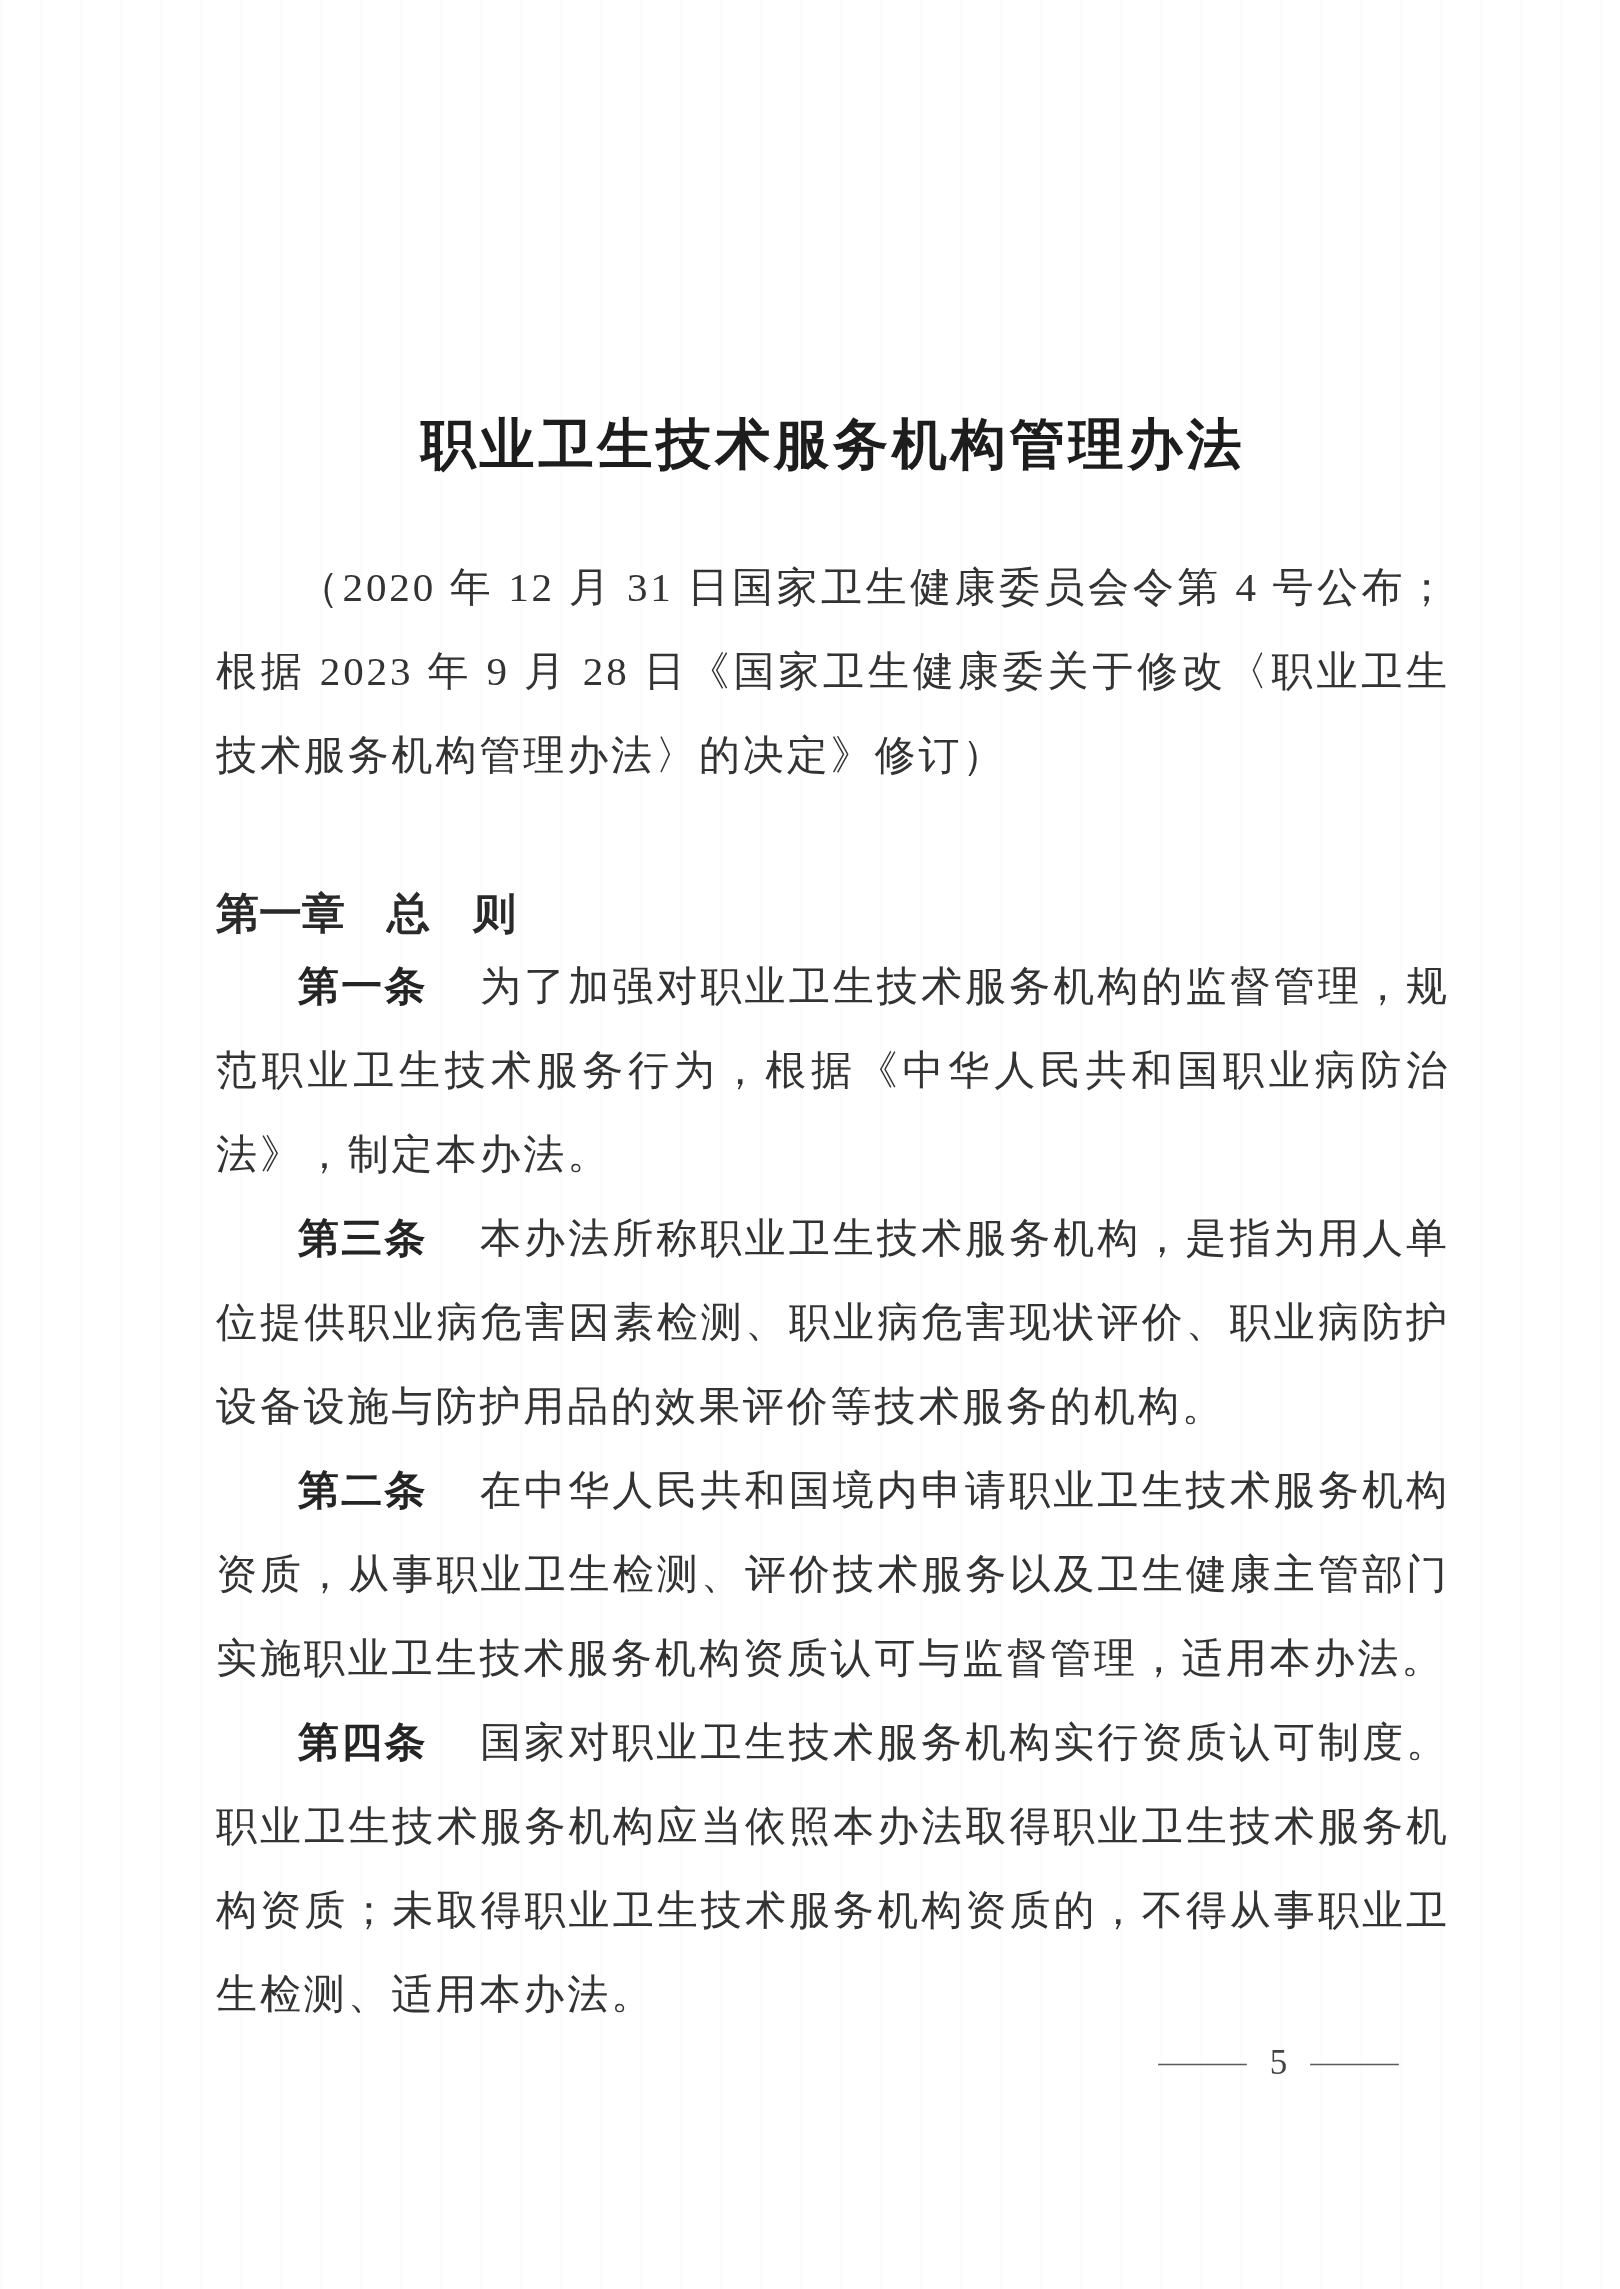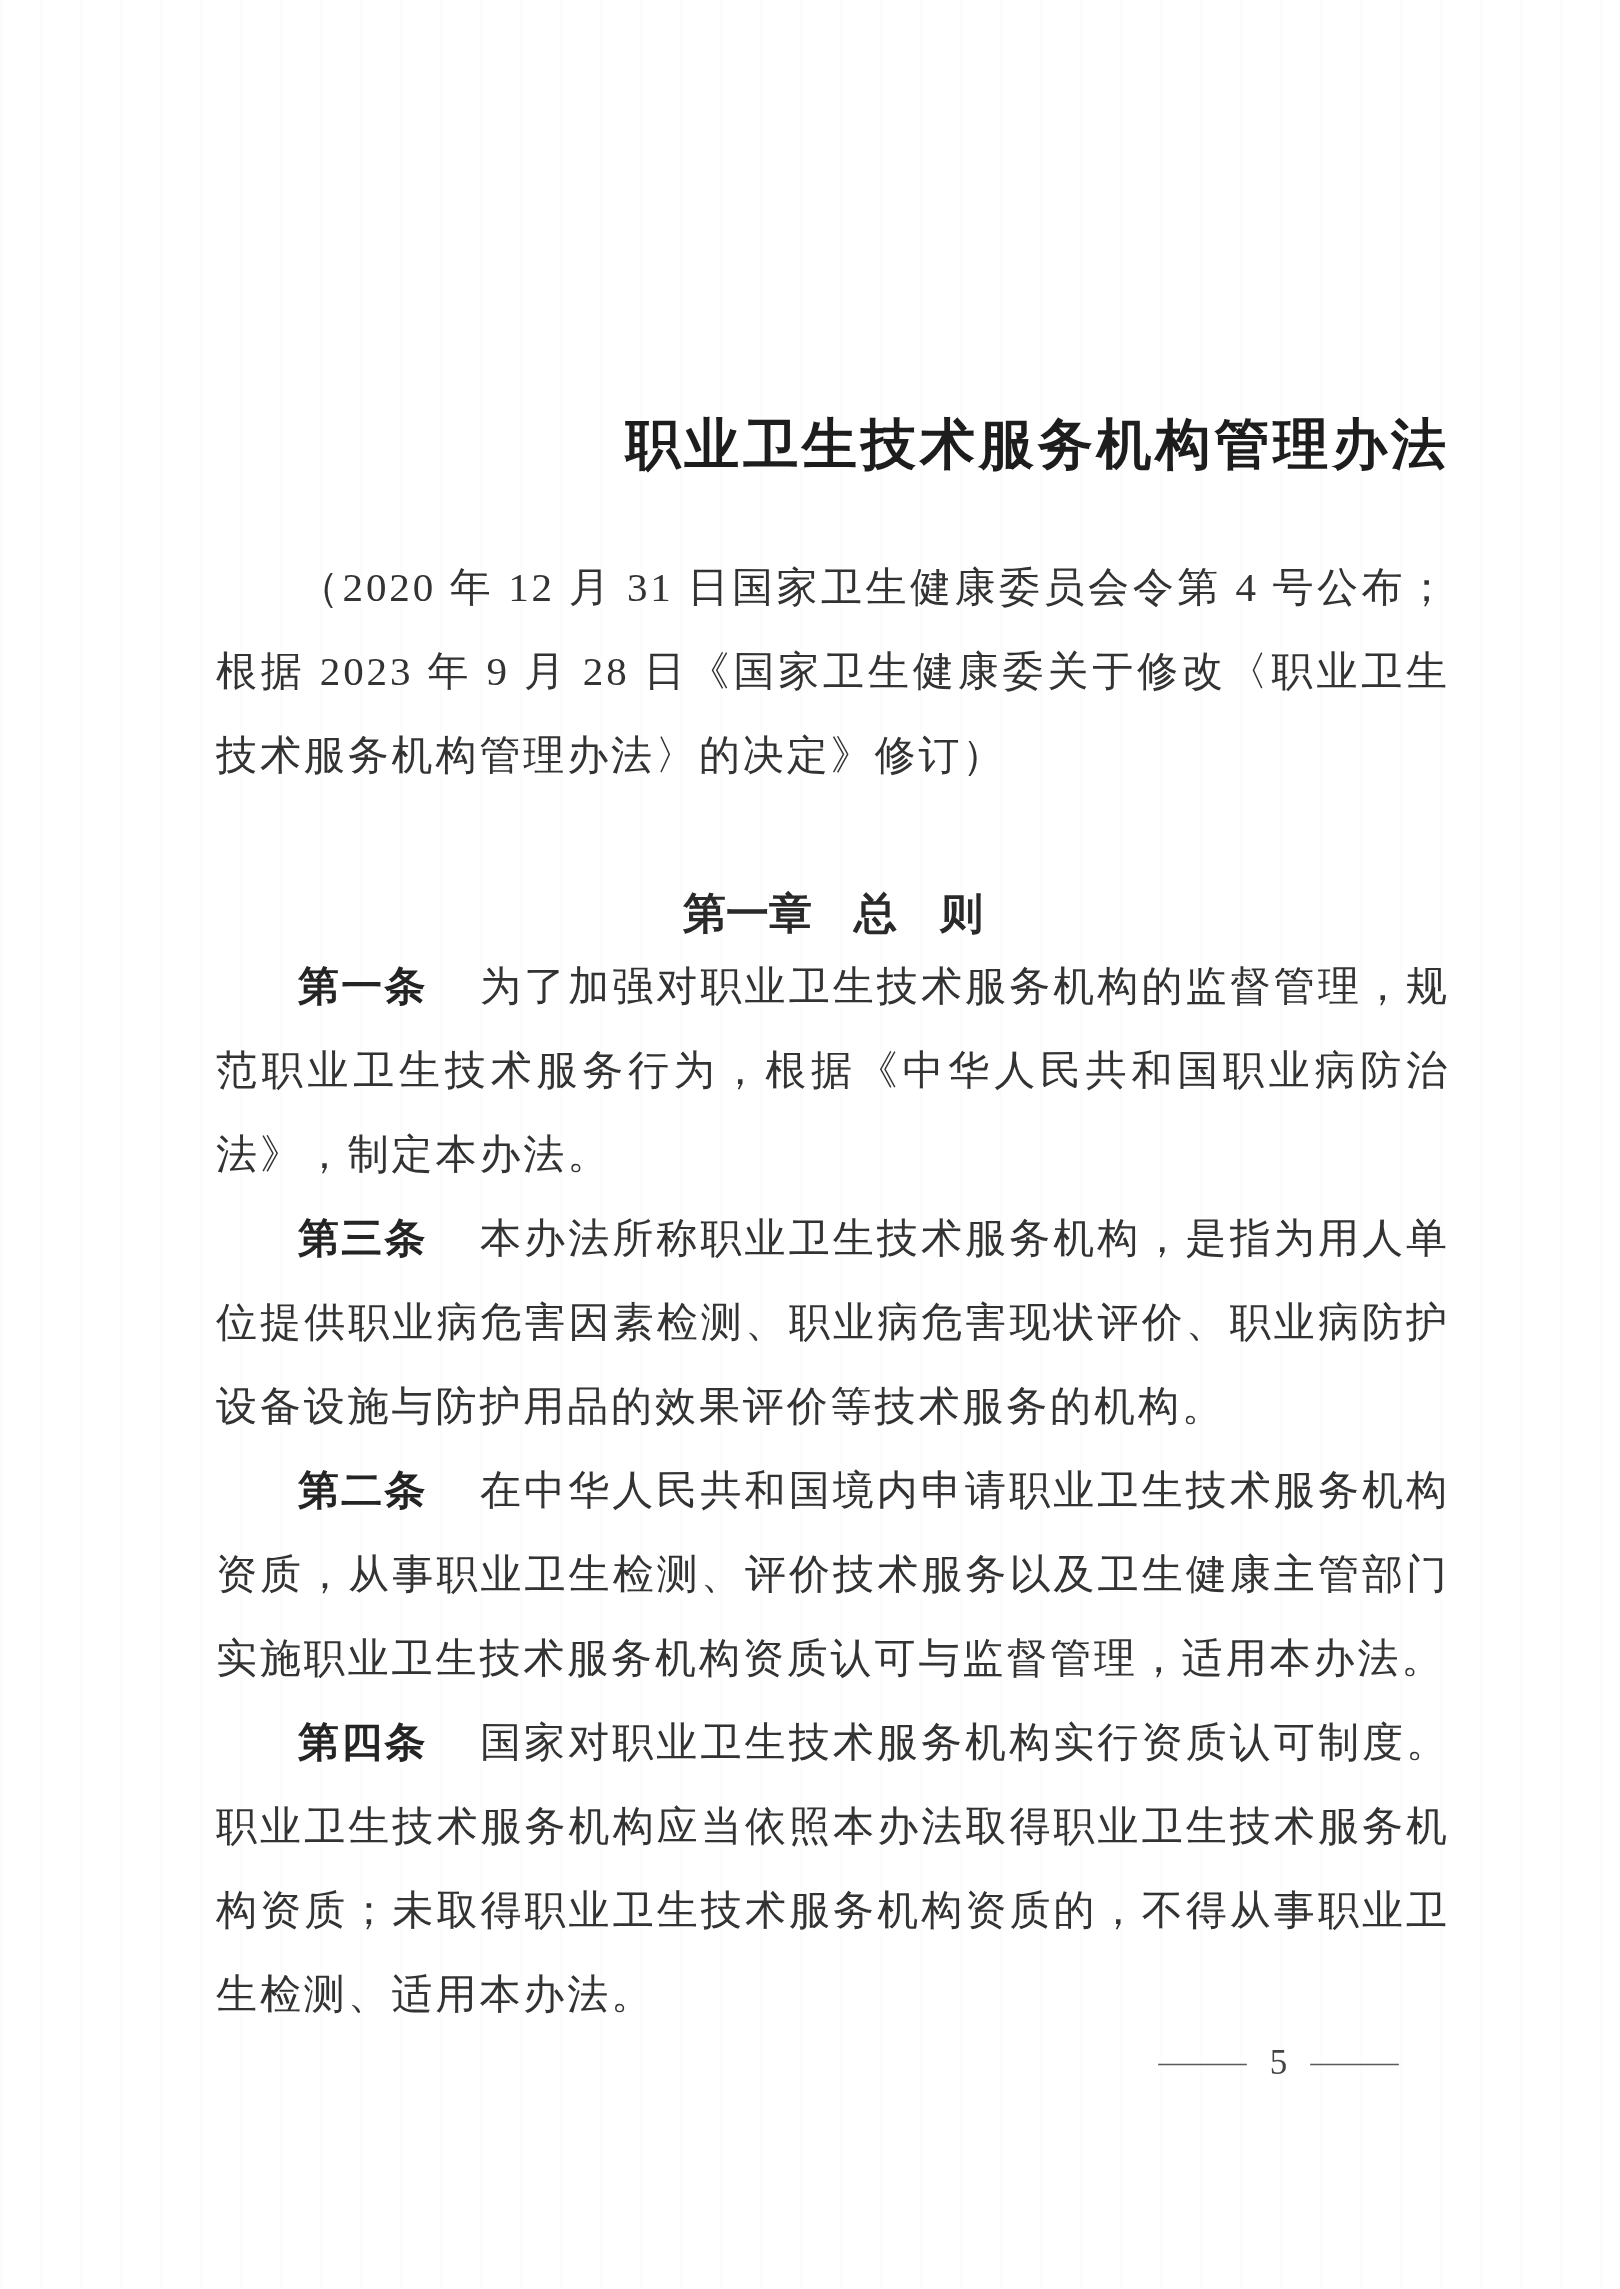--- a/index.html
+++ b/index.html
@@ -21,39 +21,39 @@
   }
   .content {
     padding: 413px 170px 0 216px; 
   }
   .doc-title {
     font-family: "Liberation Serif", "DejaVu Serif", serif;
     font-weight: 700;
     font-size: 55px;
     line-height: 63px;
     letter-spacing: 3.9px;
-    text-align: right;
+    text-align: center;
     color: #1d1d1d;
   }
   .preamble {
     margin-top: 69px;
     font-size: 41px;
     line-height: 84px;
     letter-spacing: 2.9px;
     text-align: justify;
     text-indent: 2em;
     color: #333333;
   }
   .chapter {
     margin-top: 86px;
     font-family: "Liberation Sans", "DejaVu Sans", sans-serif;
     font-weight: 700;
     font-size: 43px;
     line-height: 61px;
-    text-align: center;
+    text-align: left;
     color: #2a2a2a;
   }
   .chapter .chapter-label { margin-right: 0.7em; }
   .articles { margin-top: 0; }
   .article {
     font-size: 41px;
     line-height: 84px;
     letter-spacing: 2.9px;
     text-align: justify;
     text-indent: 2em;

